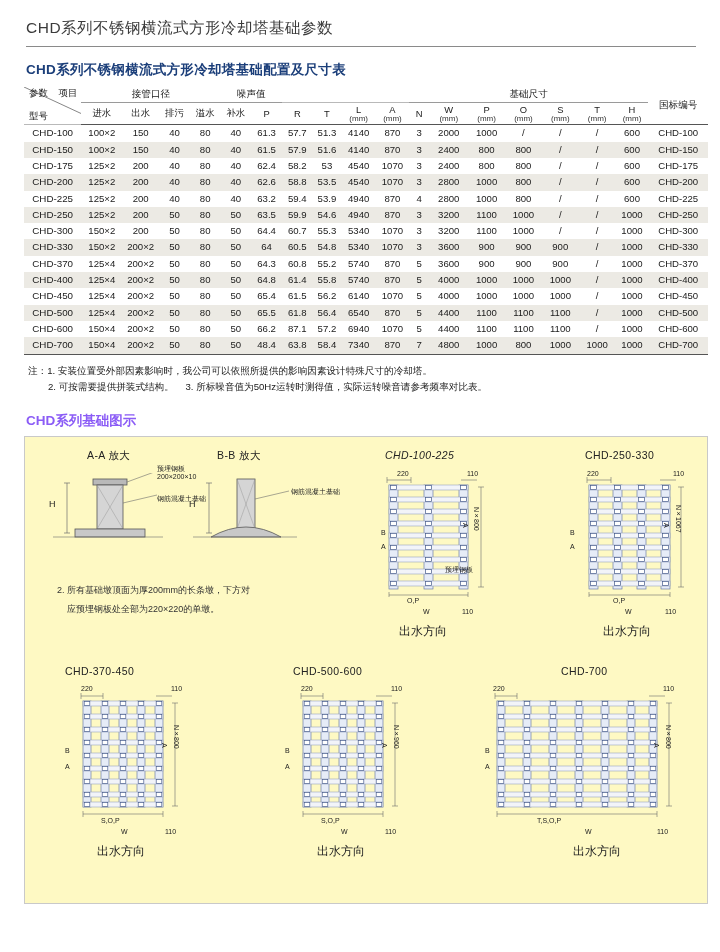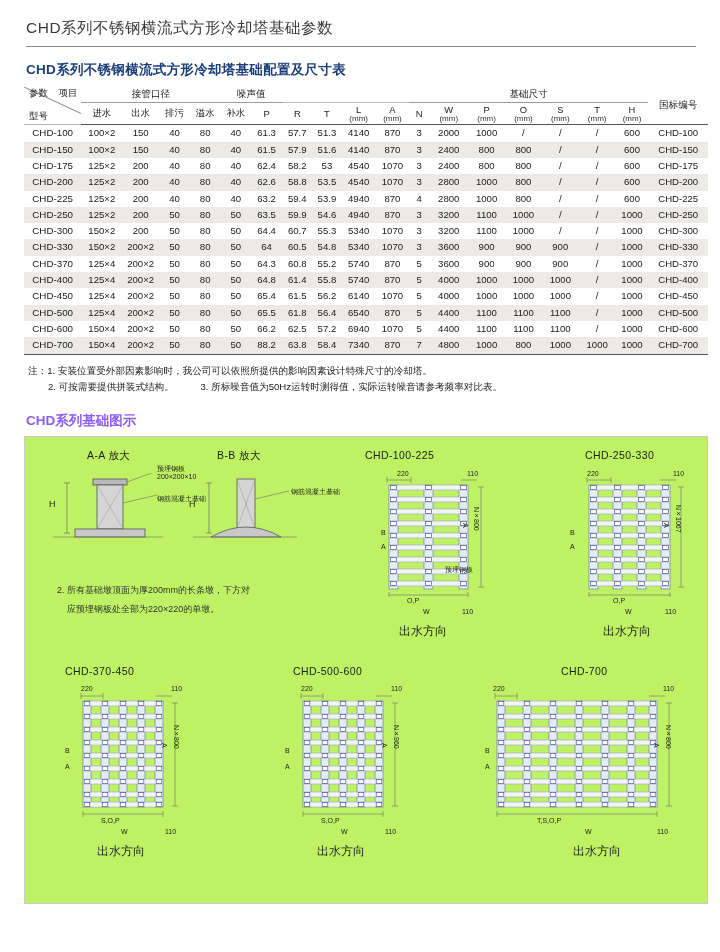--- a/index.html
+++ b/index.html
@@ -113,34 +113,34 @@
   tbody tr.r td.model { font-size: 9.8px; }
   tbody tr:last-child td { border-bottom: 1px solid #555; }
   
   .notes {
     margin: 8px 0 0 10px;
     font-size: 9.6px;
     color: #1a1a1a;
     line-height: 1.75;
   }
   .notes .n2 { margin-left: 20px; }
-  .notes .n2 span.second { margin-left: 24px; }
+  .notes .n2 span.second { margin-left: 9px; }
   
   .fig-title {
     margin: 16px 0 6px 8px;
     font-size: 13.5px;
     color: #8b5cf6;
     font-weight: 700;
   }
   .fig-box {
     margin-left: 6px;
     width: 684px;
     height: 468px;
     border: 1px solid #c9c9c9;
-    background: #bef264;
+    background: #fef9c3;
     position: relative;
     box-sizing: border-box;
   }
   .fig-cap {
     position: absolute;
     font-size: 10.5px;
     color: #222;
     letter-spacing: 0.4px;
   }
   .cn-small {
@@ -487,41 +487,41 @@
           <td>CHD-500</td>
         </tr>
       <tr class="r">
           <td class="model">CHD-600</td>
           <td>150×4</td>
           <td>200×2</td>
           <td>50</td>
           <td>80</td>
           <td>50</td>
           <td>66.2</td>
-          <td>62.5</td>
+          <td>87.1</td>
           <td>57.2</td>
           <td>6940</td>
           <td>1070</td>
           <td>5</td>
           <td>4400</td>
           <td>1100</td>
           <td>1100</td>
           <td>1100</td>
           <td>/</td>
           <td>1000</td>
           <td>CHD-600</td>
         </tr>
       <tr class="r alt">
           <td class="model">CHD-700</td>
           <td>150×4</td>
           <td>200×2</td>
           <td>50</td>
           <td>80</td>
           <td>50</td>
-          <td>88.2</td>
+          <td>48.4</td>
           <td>63.8</td>
           <td>58.4</td>
           <td>7340</td>
           <td>870</td>
           <td>7</td>
           <td>4800</td>
           <td>1000</td>
           <td>800</td>
           <td>1000</td>
           <td>1000</td>
@@ -573,21 +573,21 @@
       <line x1="13" y1="60" x2="19" y2="60" stroke="#6d6d6d" stroke-width="0.7"></line>
       <line x1="62" y1="26" x2="96" y2="18" stroke="#6d6d6d" stroke-width="0.6"></line>
       <line x1="0" y1="64" x2="104" y2="64" stroke="#6d6d6d" stroke-width="0.6"></line>
     </svg>
     <div class="cn-mini" style="left:164px; top:62px; font-size:9px;">H</div>
     <div class="cn-mini" style="left:266px; top:50px;">钢筋混凝土基础</div>
 
     <div class="note-cn" style="left:32px; top:146px;">2. 所有基础墩顶面为厚200mm的长条墩，下方对</div>
     <div class="note-cn" style="left:42px; top:165px;">应预埋钢板处全部为220×220的单墩。</div>
 
-    <div class="fig-cap" style="left:340px; top:12px;">CHD-100-225</div>
+    <div class="fig-cap" style="left:360px; top:12px;font-style:italic;">CHD-100-225</div>
     <div class="cn-mini" style="left:372px; top:33px;">220</div>
     <div class="cn-mini" style="left:442px; top:33px;">110</div>
     <svg style="position:absolute; left:352px; top:40px;" width="120" height="120">
       <line x1="10" y1="3" x2="34" y2="3" stroke="#6d6d6d" stroke-width="0.6"></line>
       <line x1="10" y1="0" x2="10" y2="6" stroke="#6d6d6d" stroke-width="0.6"></line>
       <line x1="34" y1="0" x2="34" y2="6" stroke="#6d6d6d" stroke-width="0.6"></line>
       <line x1="84" y1="3" x2="100" y2="3" stroke="#6d6d6d" stroke-width="0.6"></line>
       <g fill="#e6ecf7" stroke="#6d7fa8" stroke-width="0.7">
         <rect x="12" y="8" width="9" height="104"></rect>
         <rect x="47" y="8" width="9" height="104"></rect>

